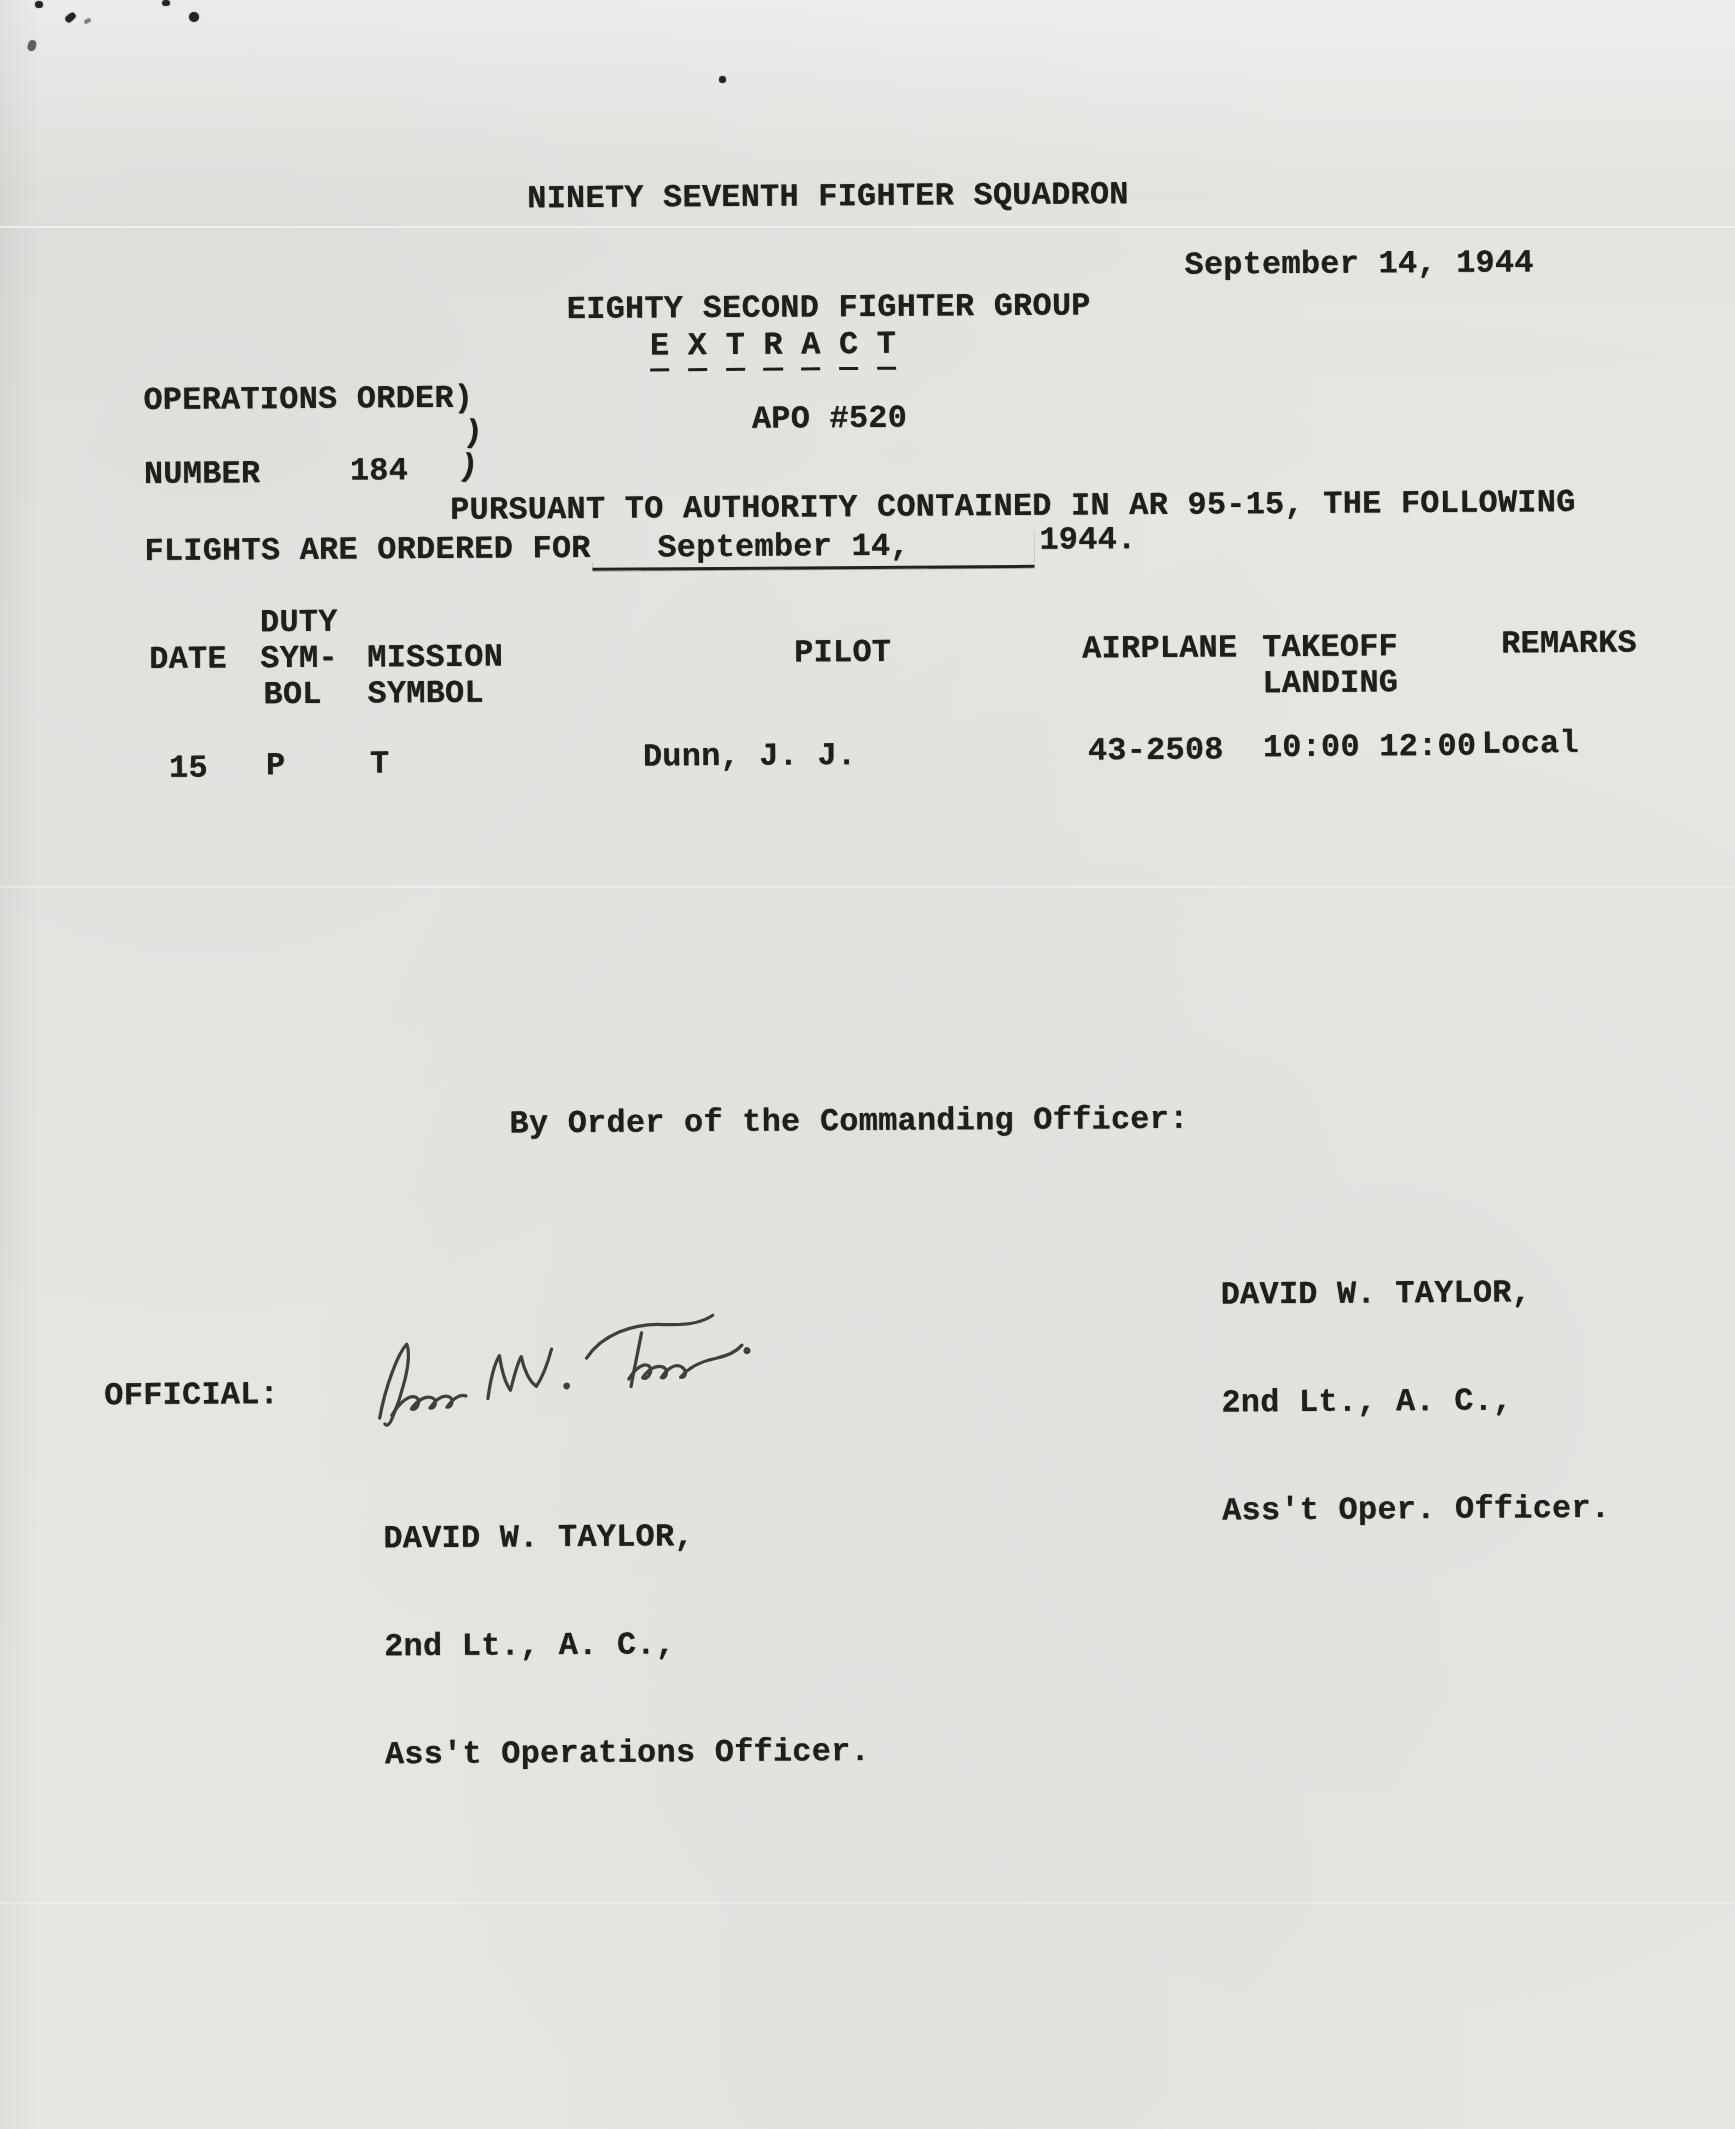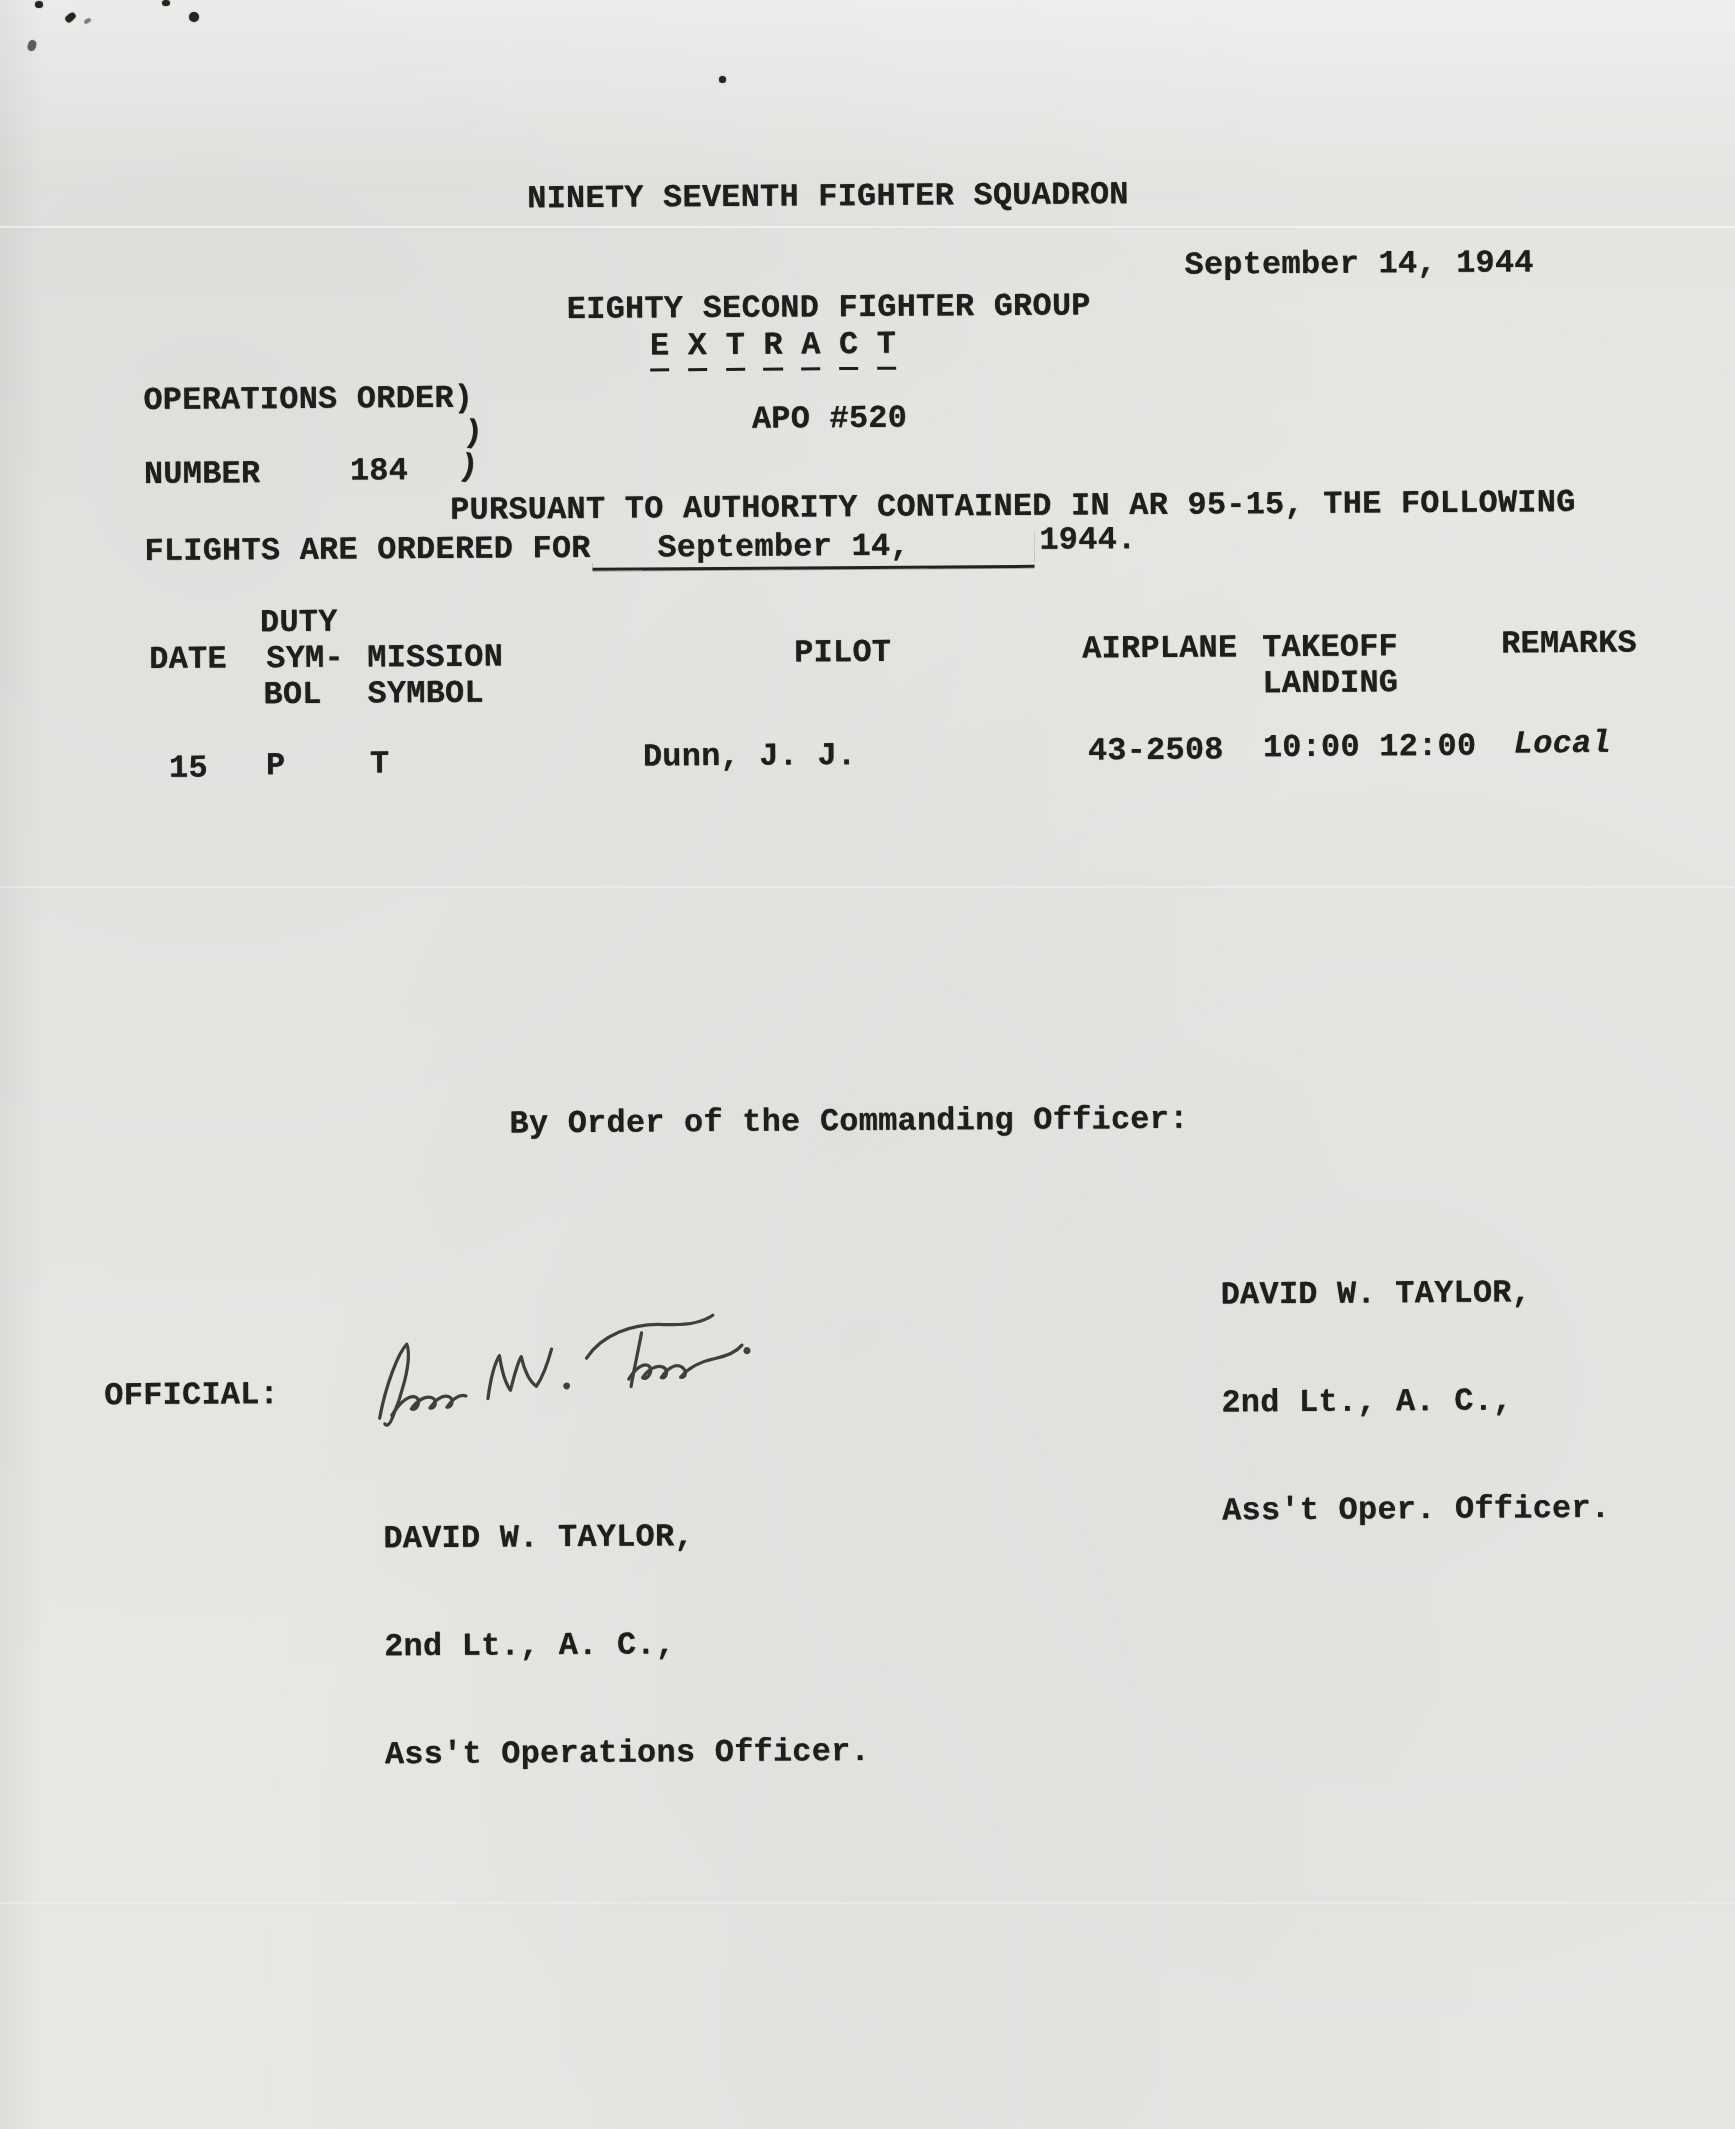--- a/index.html
+++ b/index.html
@@ -99,39 +99,39 @@
     <div class="tw" style="left:148px;top:534px;">FLIGHTS ARE ORDERED FOR</div>
     <div class="fillline" style="left:596px;top:538px;width:442px;height:34px;">
       <span class="tw" style="left:65px;top:-3.9px;">September 14,</span>
     </div>
     <div class="tw" style="left:1043px;top:529px;">1944.</div>
   </div>
 
   <div>
     <div class="tw" style="left:263px;top:606px;font-family:Liberation Mono, monospace;">DUTY</div>
     <div class="tw" style="left:152px;top:642px;">DATE</div>
-    <div class="tw" style="left:263px;top:642px;margin-left:6px;">SYM-</div>
+    <div class="tw" style="left:263px;top:642px;">SYM-</div>
     <div class="tw" style="left:370px;top:642px;">MISSION</div>
     <div class="tw" style="left:797px;top:640px;">PILOT</div>
     <div class="tw" style="left:1085px;top:638px;">AIRPLANE</div>
     <div class="tw" style="left:1265px;top:638px;">TAKEOFF</div>
     <div class="tw" style="left:1504px;top:636px;">REMARKS</div>
     <div class="tw" style="left:266px;top:678px;">BOL</div>
     <div class="tw" style="left:370px;top:678px;">SYMBOL</div>
     <div class="tw" style="left:1265px;top:674px;text-align:center;">LANDING</div>
   </div>
 
   <div>
     <div class="tw" style="left:171px;top:751px;">15</div>
     <div class="tw" style="left:268px;top:749px;">P</div>
     <div class="tw" style="left:372px;top:748px;">T</div>
     <div class="tw" style="left:645px;top:743px;">Dunn, J. J.</div>
     <div class="tw" style="left:1082px;top:740px;margin-left:8px;">43-2508</div>
     <div class="tw" style="left:1265px;top:738px;">10:00 12:00</div>
-    <div class="tw" style="left:1516px;top:736px;font-style:italic;">Local</div>
+    <div class="tw" style="left:1484px;top:736px;">Local</div>
   </div>
 
   <div class="tw" style="left:509px;top:1109px;">By Order of the Commanding Officer:</div>
 
   <div class="tw" style="left:1219px;top:1214px;line-height:36px;">
     <div>DAVID W. TAYLOR,</div>
     <div>2nd Lt., A. C.,</div>
     <div>Ass't Oper. Officer.</div>
   </div>
 

